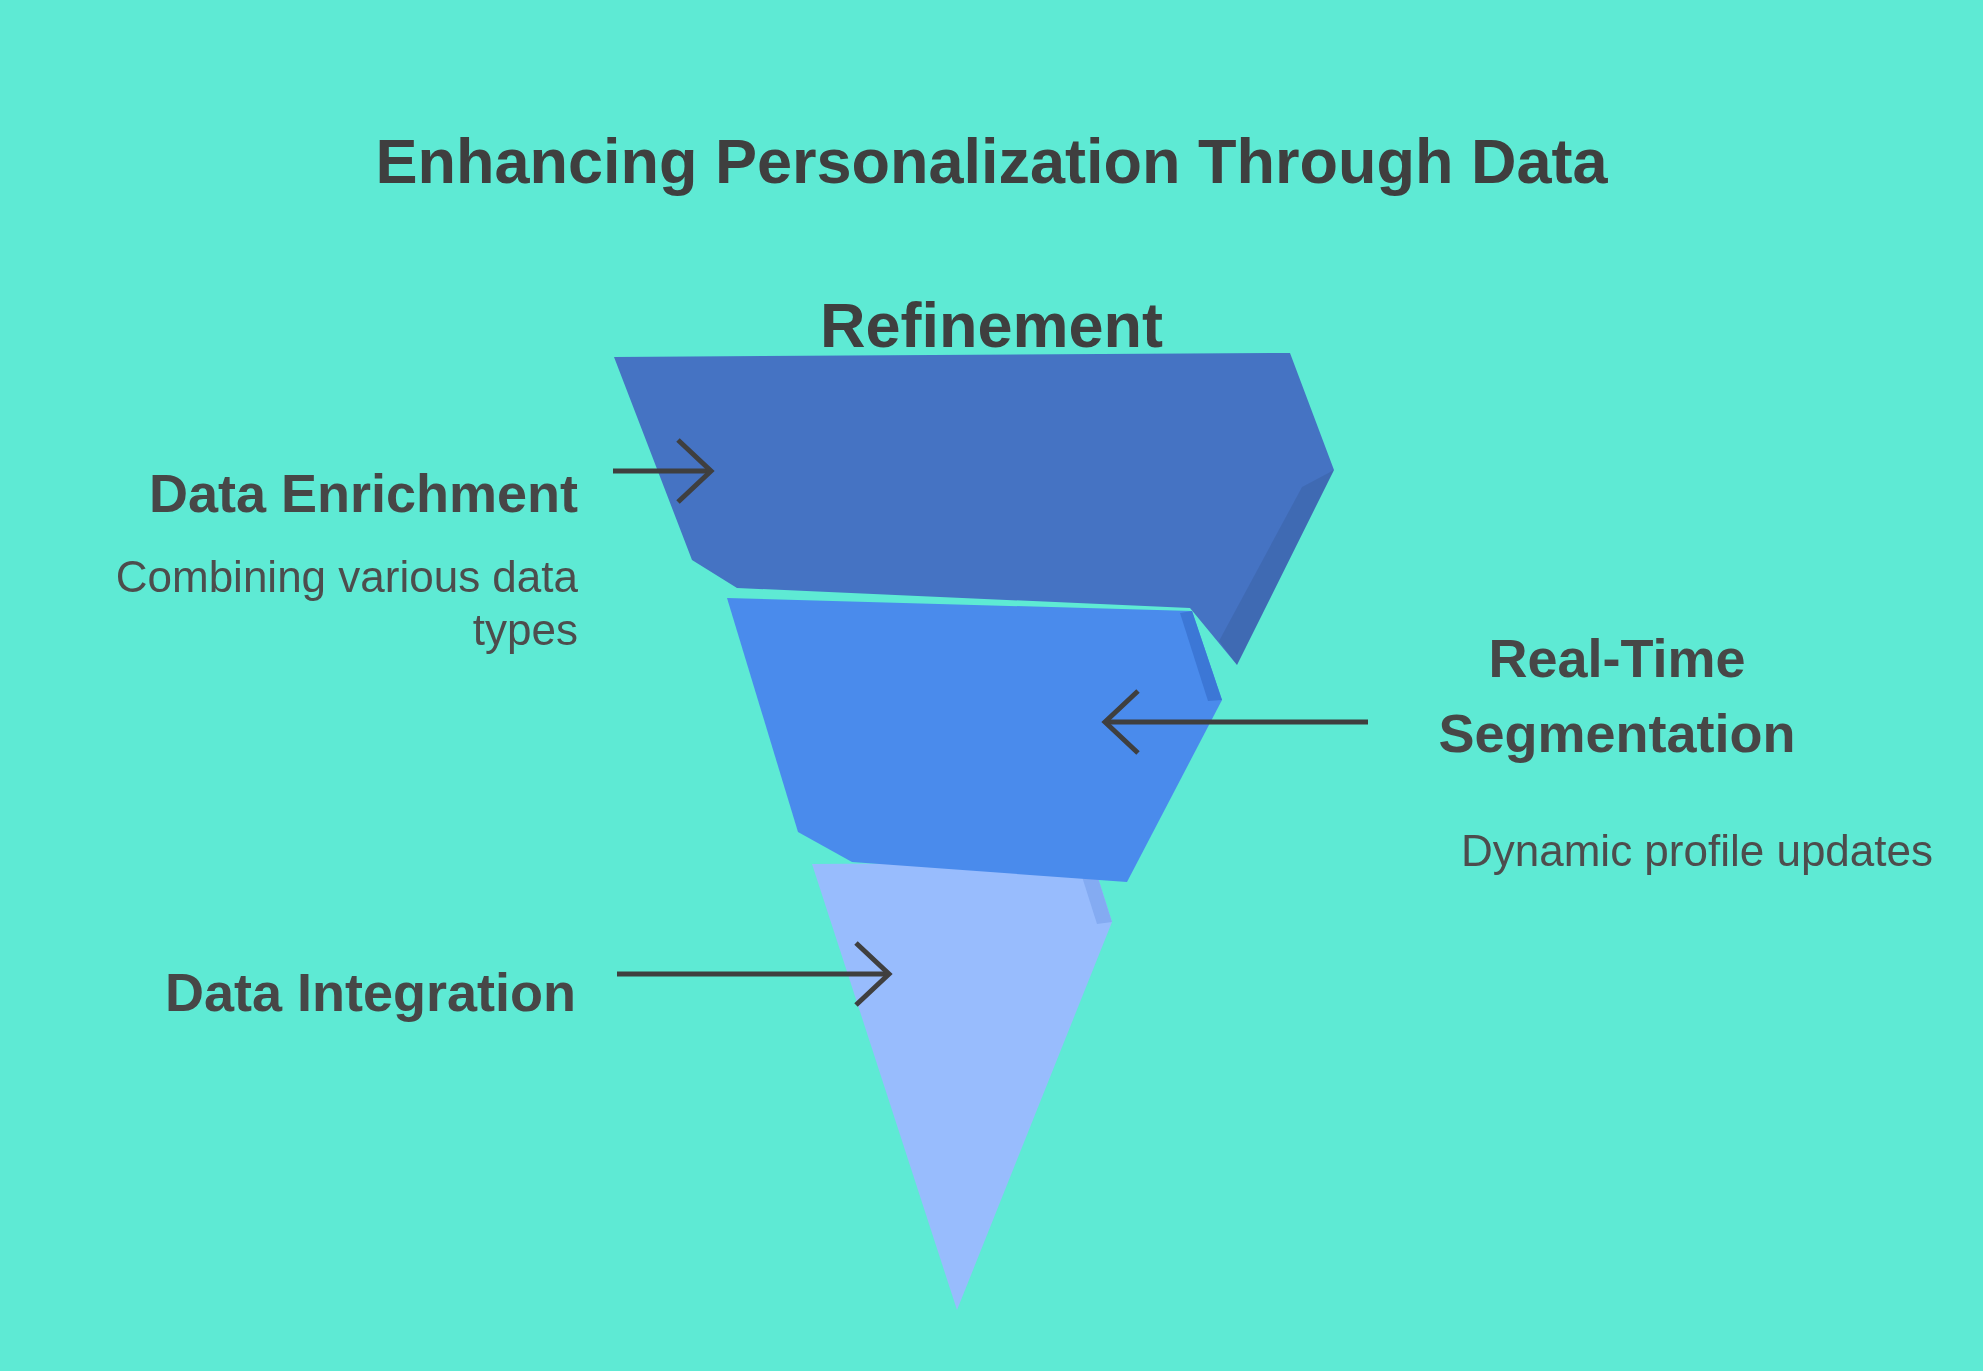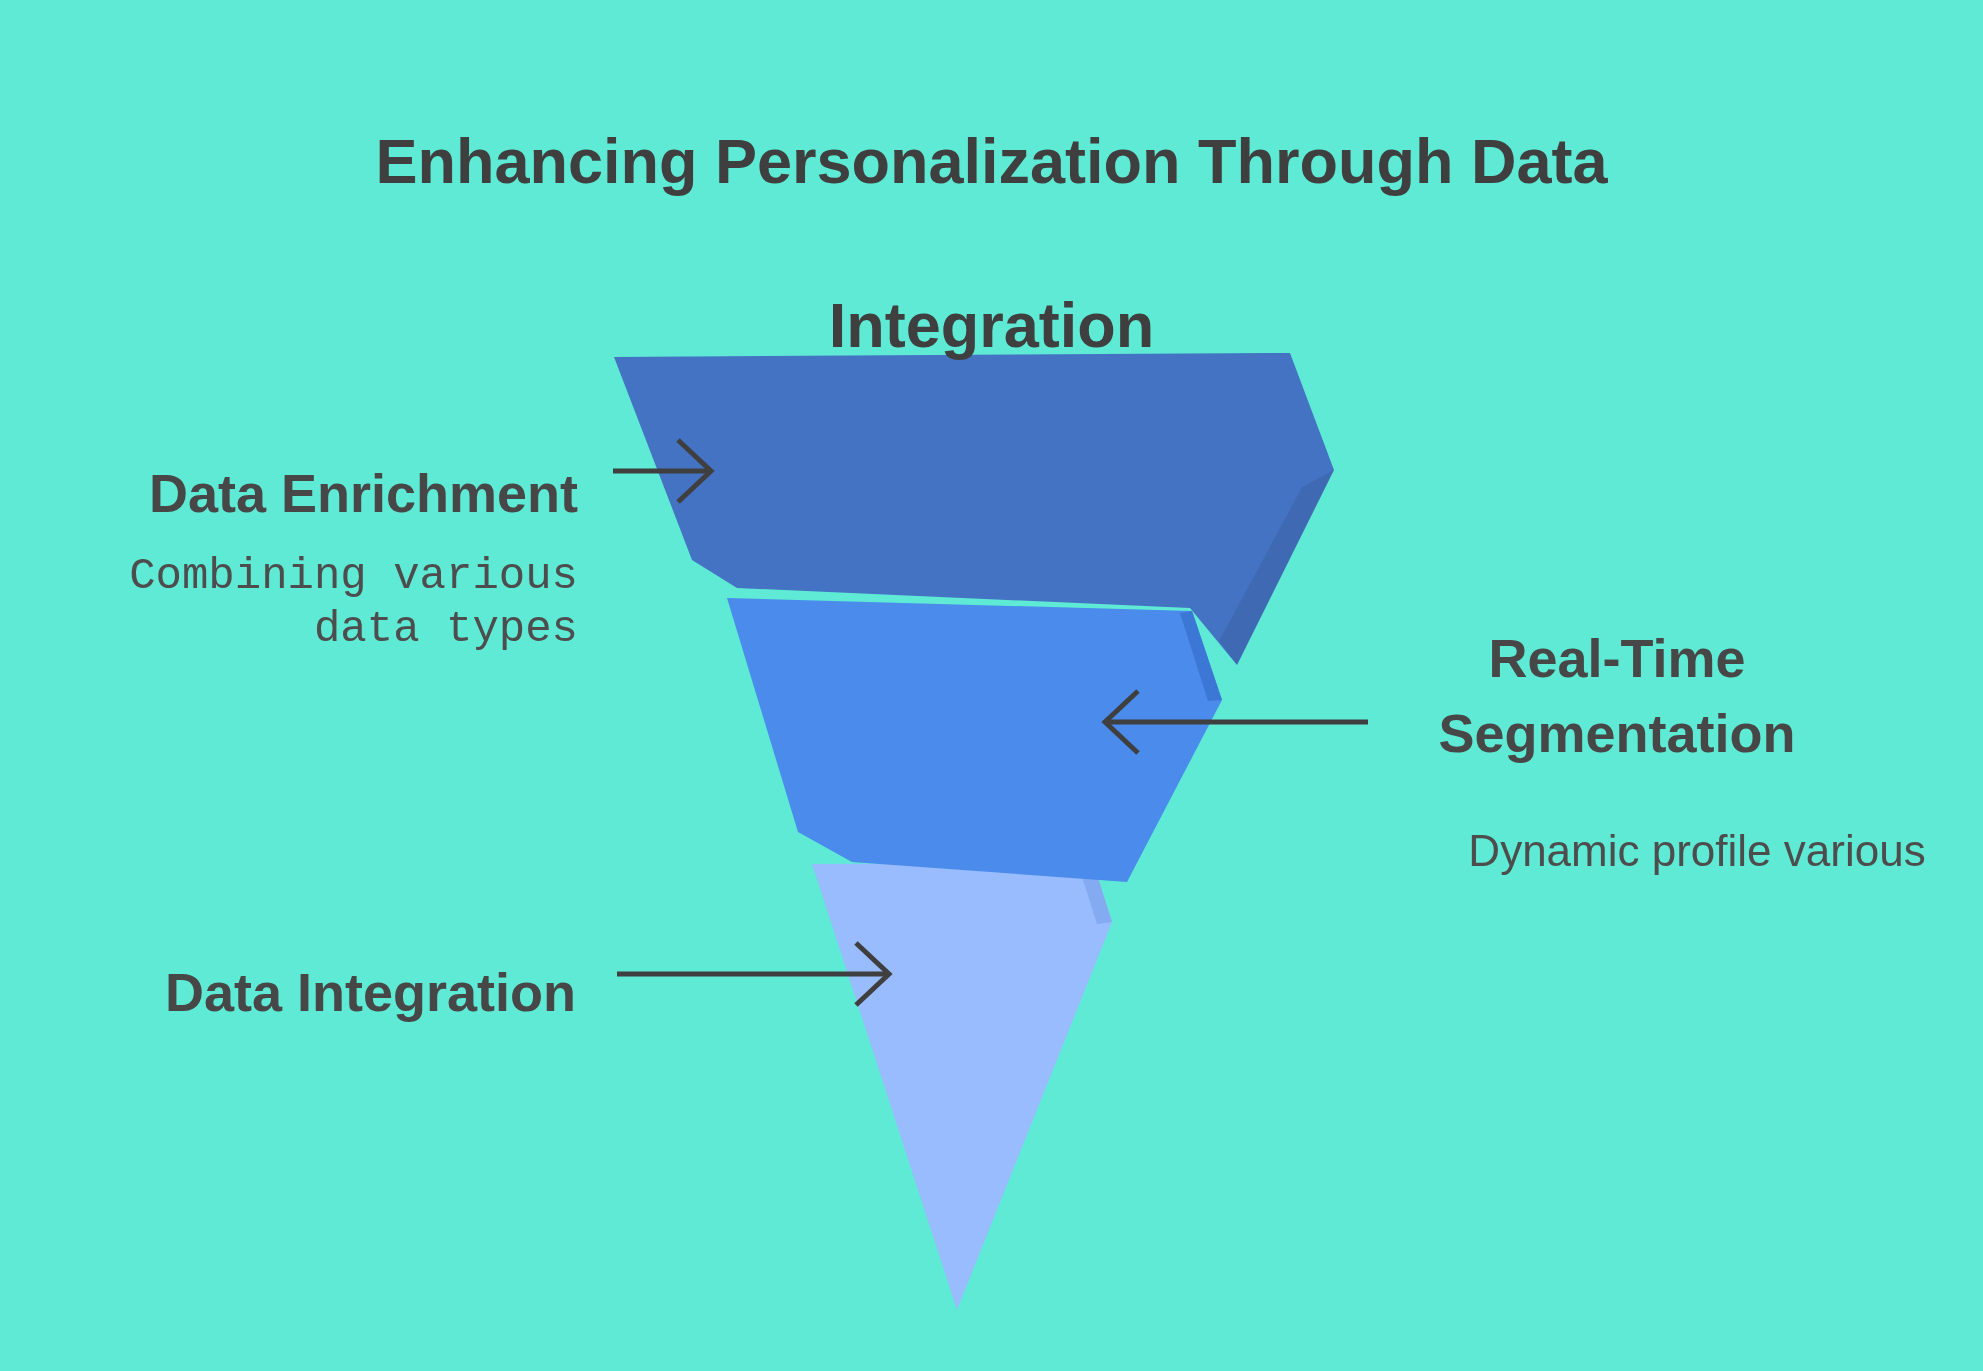--- a/index.html
+++ b/index.html
@@ -22,21 +22,21 @@
     font-size:54px;font-weight:bold;line-height:75px;
     color:#474747;
   }
   .stage-sub{
     font-size:44px;font-weight:normal;line-height:53px;
     color:#4d4d4d;
   }
   .align-right{text-align:right;}
   .align-left{text-align:center;}
   .lbl-enrichment-header{right:1405px;top:456px;width:560px;}
-  .lbl-enrichment-sub{right:1405px;top:550px;width:500px;font-family:Liberation Mono, monospace;}
+  .lbl-enrichment-sub{right:1405px;top:550px;width:500px;}
   .lbl-segmentation-header{left:1417px;top:621px;width:400px;}
   .lbl-segmentation-sub{left:1417px;top:824px;width:560px;white-space:nowrap;}
   .lbl-integration-header{right:1407px;top:955px;width:560px;}
   .lbl-integration-sub{right:1405px;top:1068px;width:520px;}
 </style>
 </head>
 <body>
 
 <div id="canvas">
 
@@ -62,24 +62,24 @@
     </g>
 
     <g stroke="#3f3f3f" stroke-width="5" fill="none">
       <line x1="617" y1="974" x2="886" y2="974"></line>
       <path d="M 856,943 L 889,974 L 856,1005"></path>
     </g>
   </svg>
 
   <div class="txt title">
     <div>Enhancing Personalization Through Data</div>
-    <div>Integration</div>
+    <div>Refinement</div>
   </div>
 
   <div class="txt stage-header align-right lbl-enrichment-header">Data Enrichment</div>
   <div class="txt stage-sub align-right lbl-enrichment-sub">Combining various data types</div>
 
   <div class="txt stage-header align-left lbl-segmentation-header">Real-Time Segmentation</div>
-  <div class="txt stage-sub align-left lbl-segmentation-sub">Dynamic profile various</div>
+  <div class="txt stage-sub align-left lbl-segmentation-sub">Dynamic profile updates</div>
 
   <div class="txt stage-header align-right lbl-integration-header">Data Integration</div>
 
 </div>
 
 </body></html>

